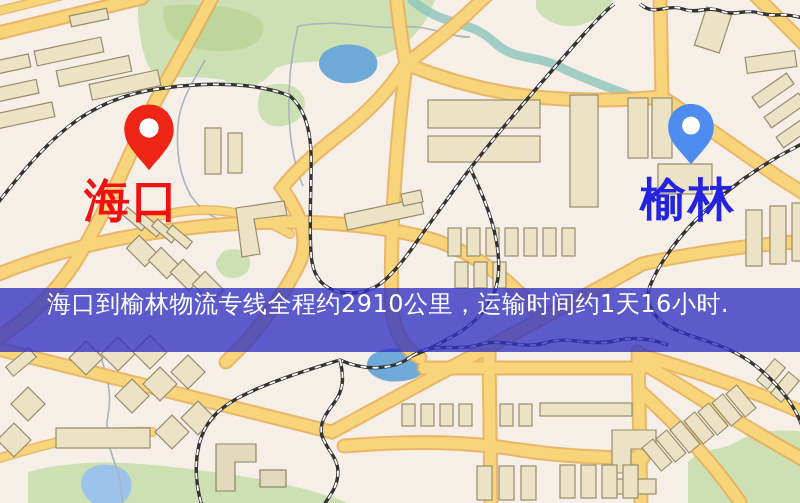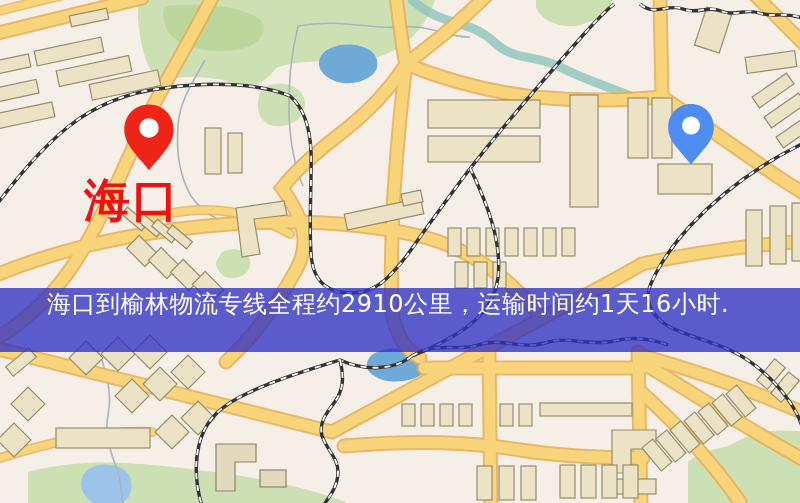--- a/index.html
+++ b/index.html
@@ -239,18 +239,19 @@
   </div>
 
   <div class="pin pin-dest">
     <svg viewBox="0 0 40 52">
       <path d="M20,1 C9,1 1,9.5 1,20.5 C1,28 5,33.5 9.5,39 C13.5,44 17.5,48 20,51.5 C22.5,48 26.5,44 30.5,39 C35,33.5 39,28 39,20.5 C39,9.5 31,1 20,1 Z" fill="var(--dest-pin,#4f8cf0)"></path>
       <circle cx="20" cy="19" r="7.5" fill="#ffffff"></circle>
     </svg>
   </div>
 
   <div class="city-label label-origin">海口</div>
+  <div class="city-label label-dest">榆林</div>
 
   <div class="banner" style="background: rgba(47, 49, 195, 0.78);">
     <span style="color: rgb(255, 255, 255);">海口到榆林物流专线全程约2910公里，运输时间约1天16小时.</span>
   </div>
 
 </div>
 
 </body></html>

